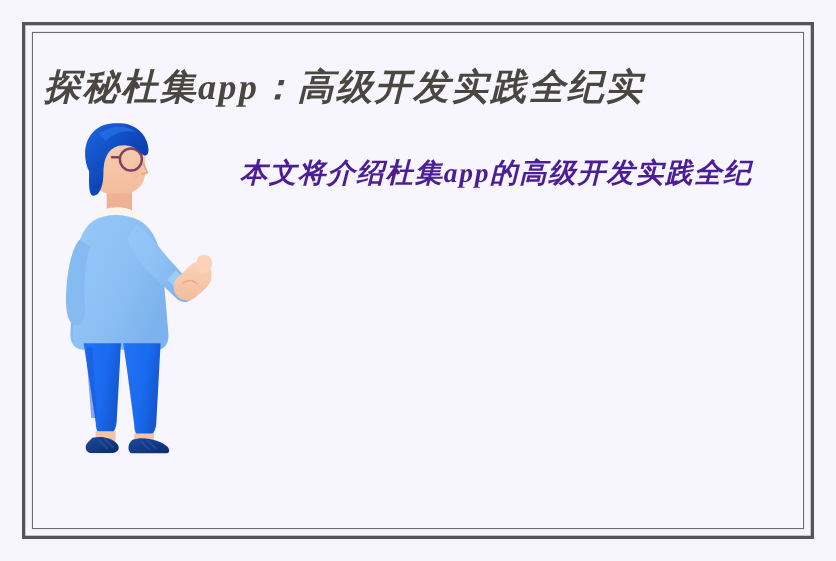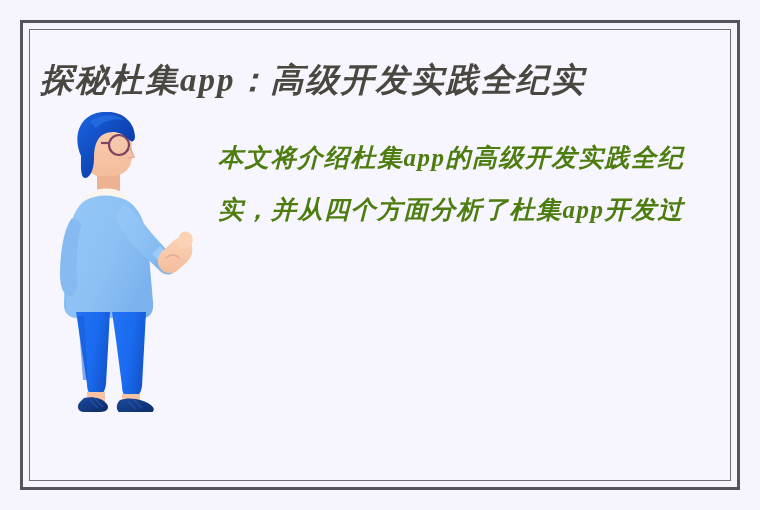--- a/index.html
+++ b/index.html
@@ -56,21 +56,21 @@
     position: absolute;
     left: 218px;
     top: 132px;
     width: 500px;
     font-family: "Liberation Serif", "DejaVu Serif", serif;
     font-style: italic;
     font-weight: bold;
     font-size: 25px;
     line-height: 52px;
     letter-spacing: 1.5px;
-    color: #4d7c0f;
+    color: #4c1d95;
   }
   #illustration {
     position: absolute;
     left: 50px;
     top: 112px;
     width: 170px;
     height: 300px;
   }
   #illustration svg { display: block; }
 </style>
@@ -80,21 +80,20 @@
 <div id="card">
 
   <div id="outer-frame"></div>
 
   <div id="inner-frame"></div>
 
   <div id="title">探秘杜集app：高级开发实践全纪实</div>
 
   <div id="body-text">
     <div>本文将介绍杜集app的高级开发实践全纪</div>
-    <div>实，并从四个方面分析了杜集app开发过</div>
   </div>
 
   <div id="illustration">
     <svg width="170" height="300" viewBox="0 0 170 300" xmlns="http://www.w3.org/2000/svg">
       <defs>
         <linearGradient id="hairGrad" x1="0" y1="0" x2="1" y2="1">
           <stop offset="0%" stop-color="#1d66e2"></stop>
           <stop offset="55%" stop-color="#0e45b8"></stop>
           <stop offset="100%" stop-color="#0a3596"></stop>
         </linearGradient>

